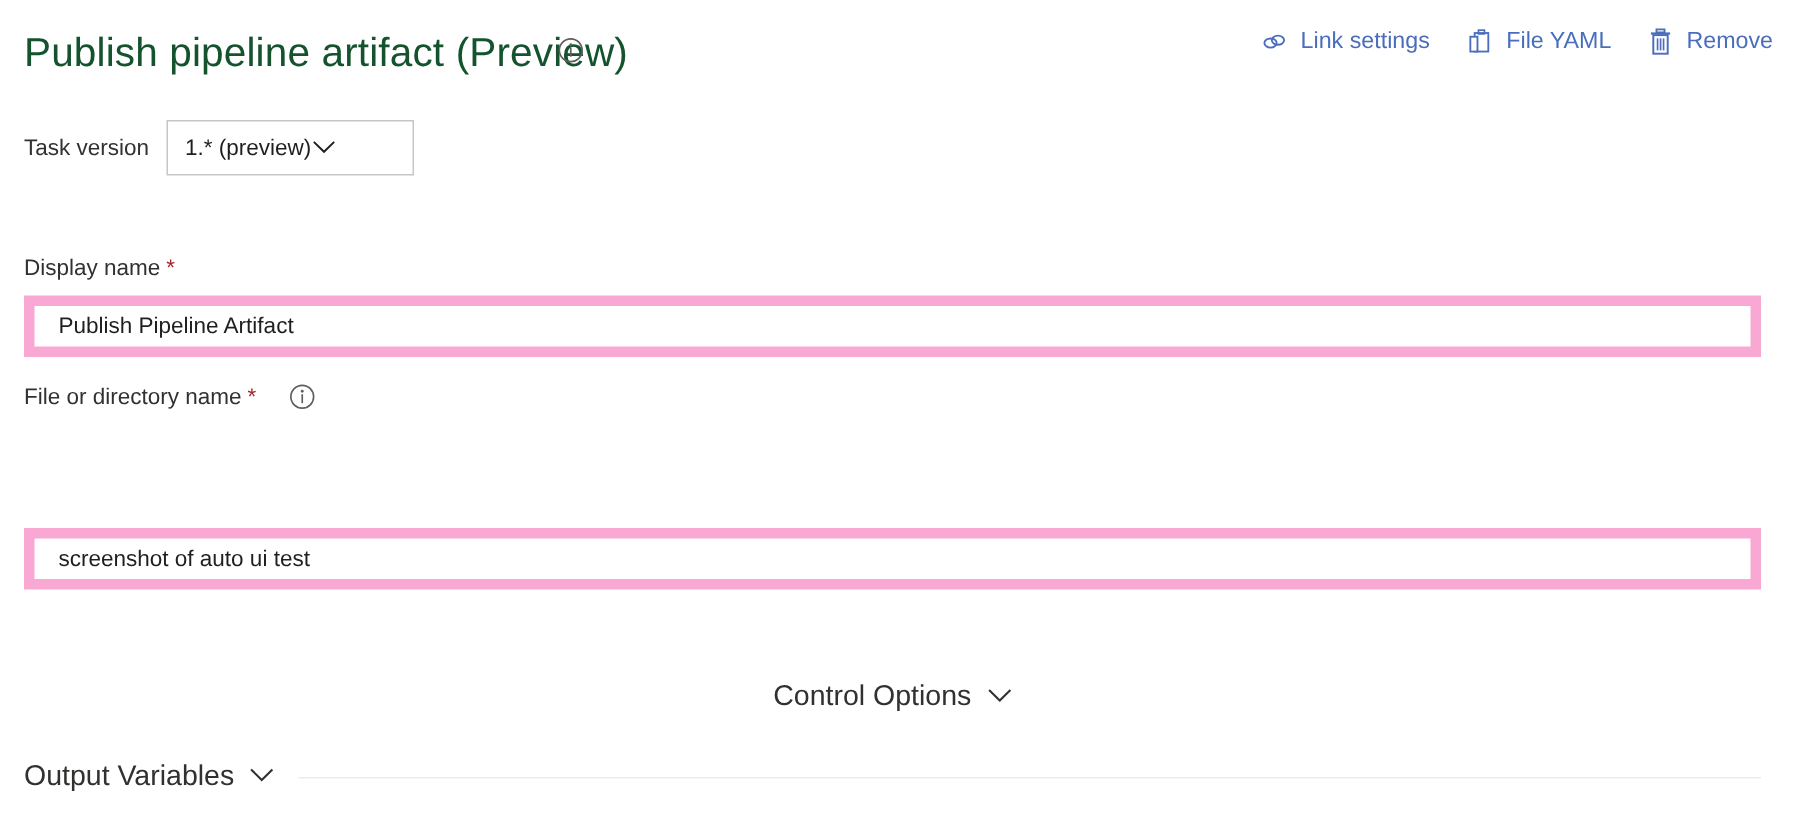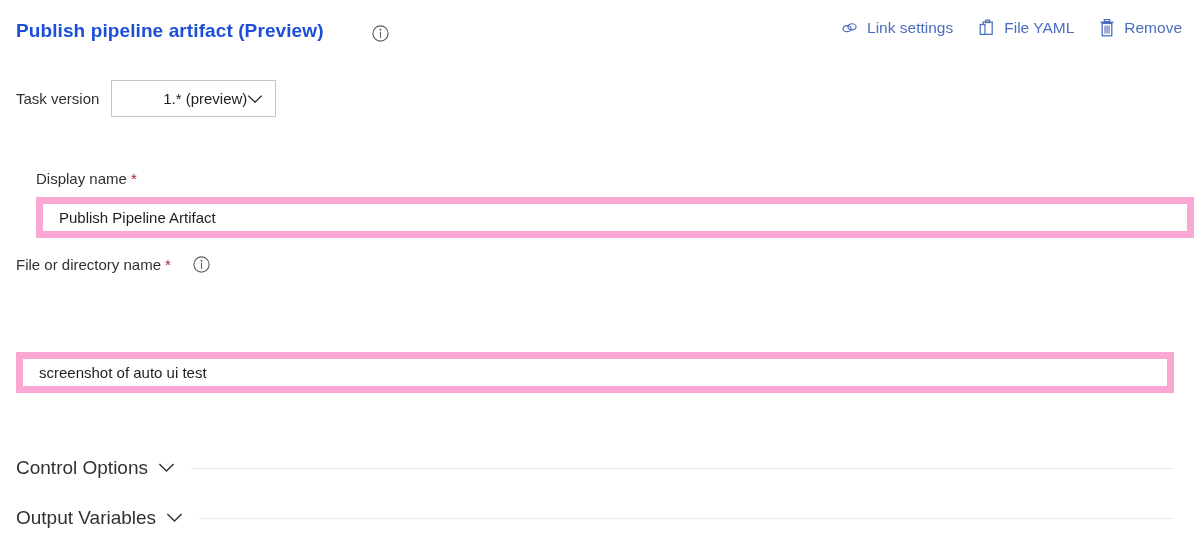--- a/index.html
+++ b/index.html
@@ -22,23 +22,23 @@
     position: absolute;
     left: 0;
     top: 0;
     width: 1200px;
     height: 62px;
   }
   .task-title {
     position: absolute;
     left: 16px;
     top: 20px;
-    font-size: 19px;
-    font-weight: 700;
-    color: #1d4ed8;
+    font-size: 27px;
+    font-weight: 400;
+    color: #14532d;
     letter-spacing: 0.1px;
     white-space: nowrap;
   }
   .title-info-icon {
     position: absolute;
     left: 372px;
     top: 25px;
     width: 17px;
     height: 17px;
   }
@@ -79,21 +79,21 @@
     white-space: nowrap;
   }
   .version-select {
     width: 165px;
     height: 37px;
     box-sizing: border-box;
     border: 1px solid #c8c6c4;
     background: #ffffff;
     display: flex;
     align-items: center;
-    justify-content: flex-end;
+    justify-content: flex-start;
     padding: 0 12px 0 11px;
     cursor: pointer;
   }
   .version-select .vs-value {
     font-size: 15px;
     color: #201f1e;
     white-space: nowrap;
   }
   .chev {
     display: block;
@@ -156,39 +156,39 @@
     cursor: pointer;
     box-sizing: border-box;
   }
   .browse-dot {
     width: 3px;
     height: 3px;
     background: #3b3a39;
   }
 
   
-  #field-display-name { top: 168px; width: 1158px; margin-left: 20px; }
+  #field-display-name { top: 168px; width: 1158px; }
   #field-display-name .text-input { width: 1158px; }
 
   #field-path { top: 254px; width: 1158px; }
   #field-path .text-input { width: 1103px; }
 
   #field-artifact { top: 352px; width: 1158px; }
   #field-artifact .text-input { width: 1158px; }
 
   
   .section-row {
     position: absolute;
     left: 16px;
     width: 1158px;
     display: flex;
     align-items: center;
     height: 28px;
   }
-  #section-control-options { top: 454px; }
+  #section-control-options { top: 454px; flex-direction: column; }
   #section-output-variables { top: 504px; }
 
   .section-toggle {
     display: flex;
     align-items: center;
     gap: 10px;
     cursor: pointer;
     flex: 0 0 auto;
   }
   .section-title {

